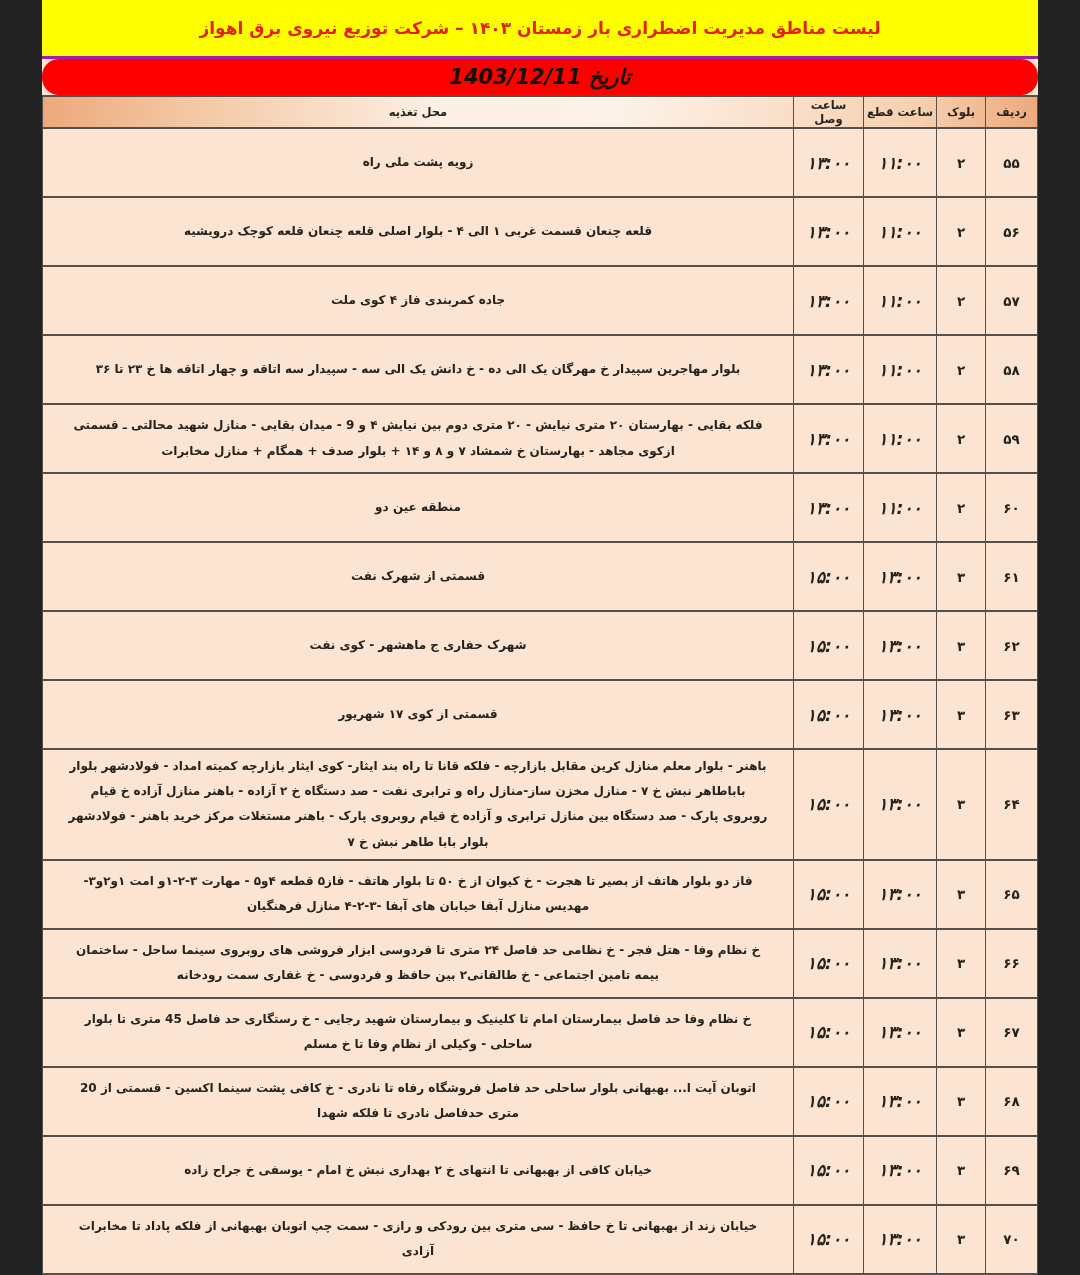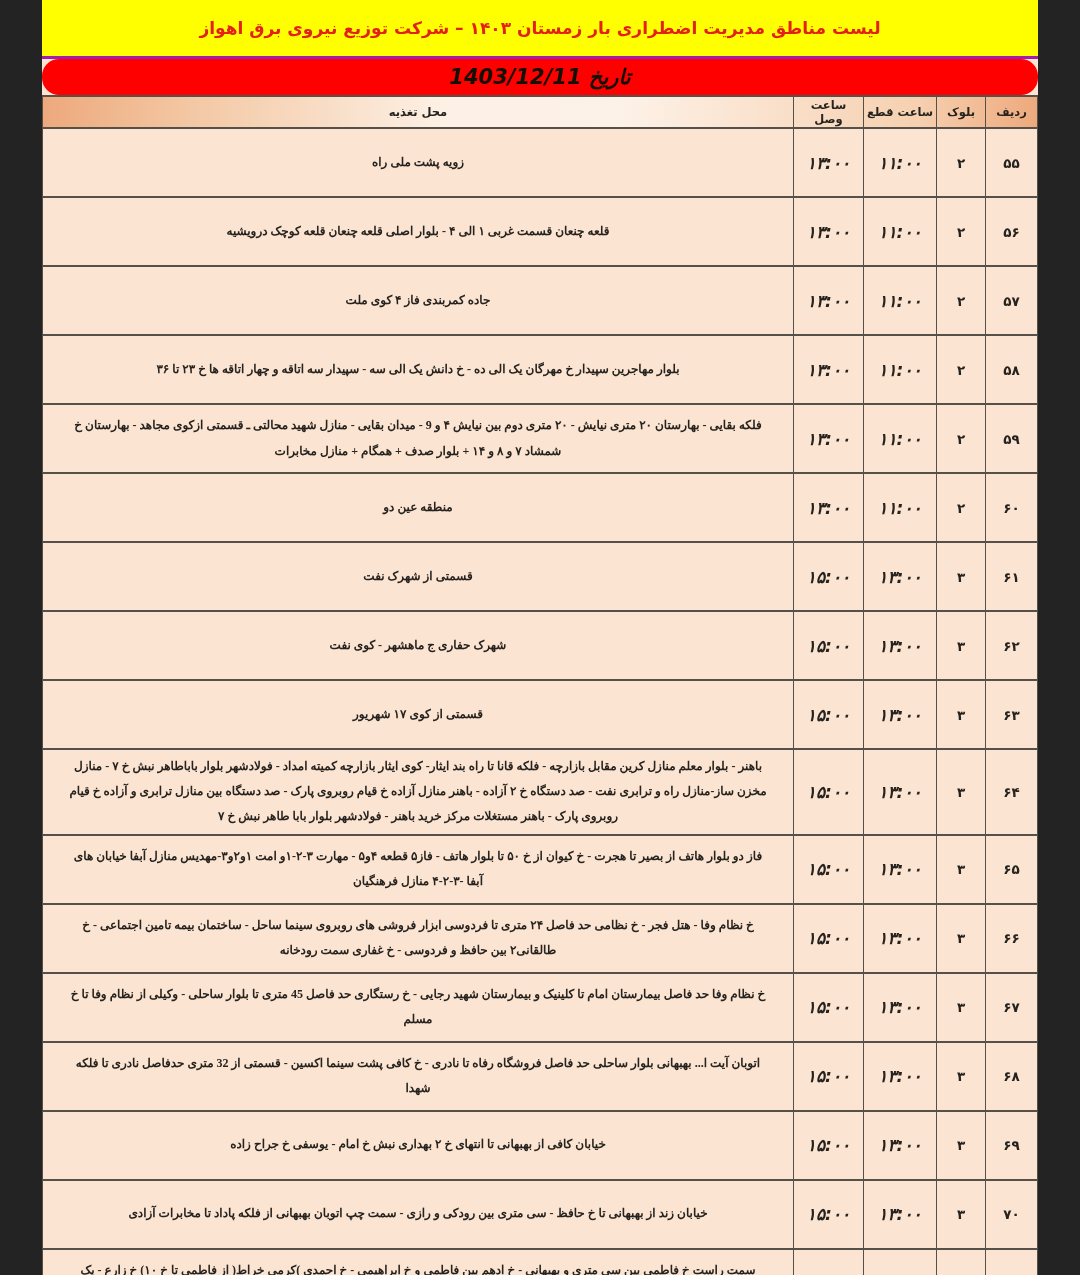--- a/index.html
+++ b/index.html
@@ -48,21 +48,21 @@
   }
   table.sched th{
     height:23px;font-size:11.5px;background:transparent;
   }
   table.sched td{
     background:var(--cell-bg,#fce4d3);
     height:59px;
   }
   .c-num{font-size:13.5px;}
   .c-time{font-size:17px;font-style:italic;}
-  .c-loc{font-size:12px;line-height:2.1;padding:4px 24px;font-family:Liberation Serif, serif;}
+  .c-loc{font-size:12px;line-height:2.1;padding:4px 24px;}
   col.w-row{width:52px;}
   col.w-block{width:49px;}
   col.w-cut{width:73px;}
   col.w-restore{width:70px;}
 </style>
 </head>
 <body>
 
 <div class="sheet">
 
@@ -181,21 +181,21 @@
     <td class="c-num">۳</td>
     <td class="c-time">۱۳:۰۰</td>
     <td class="c-time">۱۵:۰۰</td>
     <td class="c-loc">خ نظام وفا حد فاصل بیمارستان امام تا کلینیک و بیمارستان شهید رجایی - خ رستگاری حد فاصل 45 متری تا بلوار ساحلی - وکیلی از نظام وفا تا خ مسلم</td>
   </tr>
         <tr>
     <td class="c-num">۶۸</td>
     <td class="c-num">۳</td>
     <td class="c-time">۱۳:۰۰</td>
     <td class="c-time">۱۵:۰۰</td>
-    <td class="c-loc">اتوبان آیت ا... بهبهانی بلوار ساحلی حد فاصل فروشگاه رفاه تا نادری - خ کافی پشت سینما اکسین - قسمتی از 32 متری حدفاصل نادری تا فلکه شهدا</td>
+    <td class="c-loc">اتوبان آیت ا... بهبهانی بلوار ساحلی حد فاصل فروشگاه رفاه تا نادری - خ کافی پشت سینما اکسین - قسمتی از 20 متری حدفاصل نادری تا فلکه شهدا</td>
   </tr>
         <tr>
     <td class="c-num">۶۹</td>
     <td class="c-num">۳</td>
     <td class="c-time">۱۳:۰۰</td>
     <td class="c-time">۱۵:۰۰</td>
     <td class="c-loc">خیابان کافی از بهبهانی تا انتهای خ ۲ بهداری نبش خ امام - یوسفی خ جراح زاده</td>
   </tr>
         <tr>
     <td class="c-num">۷۰</td>

